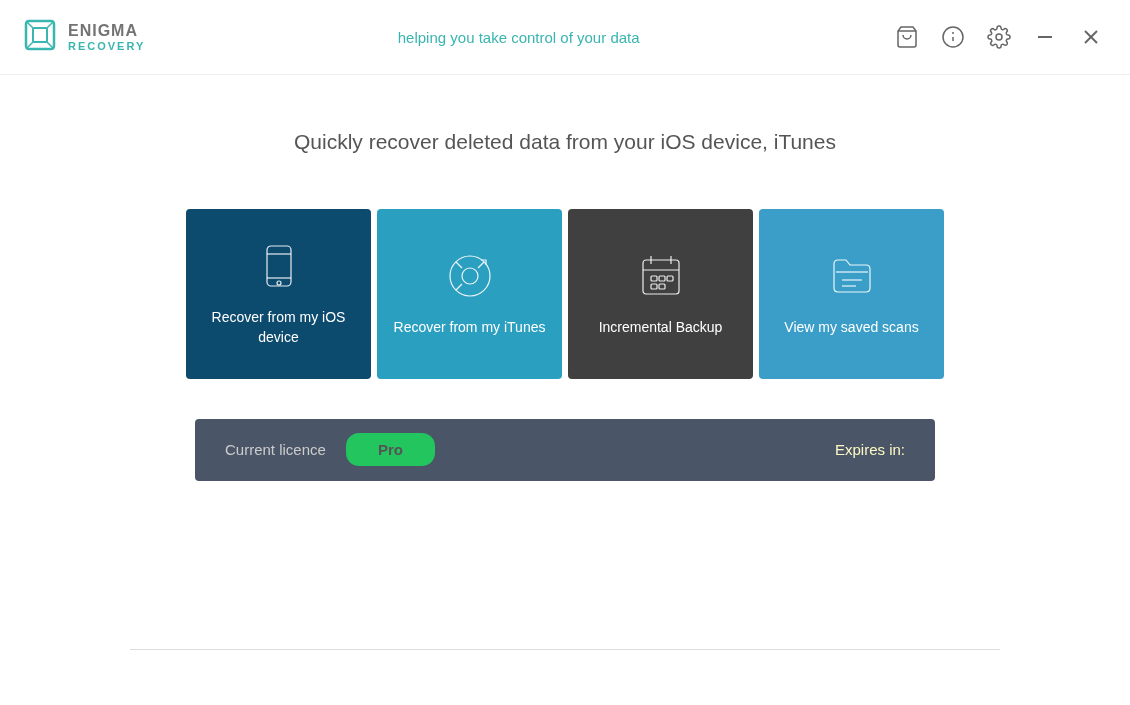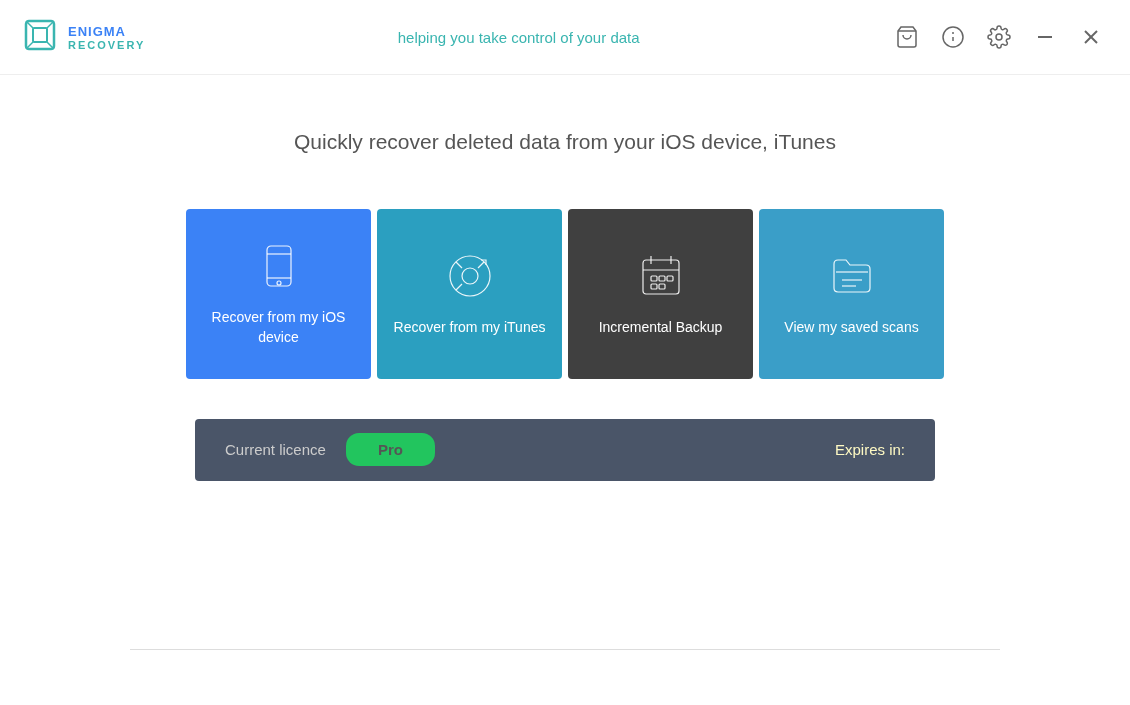--- a/index.html
+++ b/index.html
@@ -97,21 +97,21 @@
       display: flex;
       flex-direction: column;
       align-items: center;
       justify-content: center;
       cursor: pointer;
       gap: 16px;
       transition: opacity 0.2s;
     }
 
     .card-1 {
-      background: #3b82f6;
+      background: #0c4a6e;
     }
 
     .card-2 {
       background: #2b9fc0;
     }
 
     .card-3 {
       background: #404040;
     }
 
@@ -196,21 +196,21 @@
   <div class="logo">
     <svg class="logo-icon" viewBox="0 0 36 36">
       <rect x="2" y="2" width="28" height="28" rx="3" fill="none" stroke="#3ab5b0" stroke-width="2.5"></rect>
       <rect x="9" y="9" width="14" height="14" rx="1" fill="none" stroke="#3ab5b0" stroke-width="2"></rect>
       <line x1="2" y1="2" x2="9" y2="9" stroke="#3ab5b0" stroke-width="1.5"></line>
       <line x1="30" y1="2" x2="23" y2="9" stroke="#3ab5b0" stroke-width="1.5"></line>
       <line x1="2" y1="30" x2="9" y2="23" stroke="#3ab5b0" stroke-width="1.5"></line>
       <line x1="30" y1="30" x2="23" y2="23" stroke="#3ab5b0" stroke-width="1.5"></line>
     </svg>
     <div>
-      <div style="font-size:13px;font-weight:800;color:#3b82f6;letter-spacing:1px;">ENIGMA</div>
+      <div style="font-size:16px;font-weight:800;color:#737373;letter-spacing:1px;">ENIGMA</div>
       <div style="font-size:11px;font-weight:600;color:#3ab5b0;letter-spacing:2px;">RECOVERY</div>
     </div>
   </div>
 
   <div class="header-tagline">helping you take control of your data</div>
 
   <div class="header-actions">
     <div class="header-icon">
       <svg viewBox="0 0 24 24" fill="none" stroke="#666" stroke-width="1.5">
         <path d="M6 2L3 6v14a2 2 0 002 2h14a2 2 0 002-2V6l-3-4z"></path>

